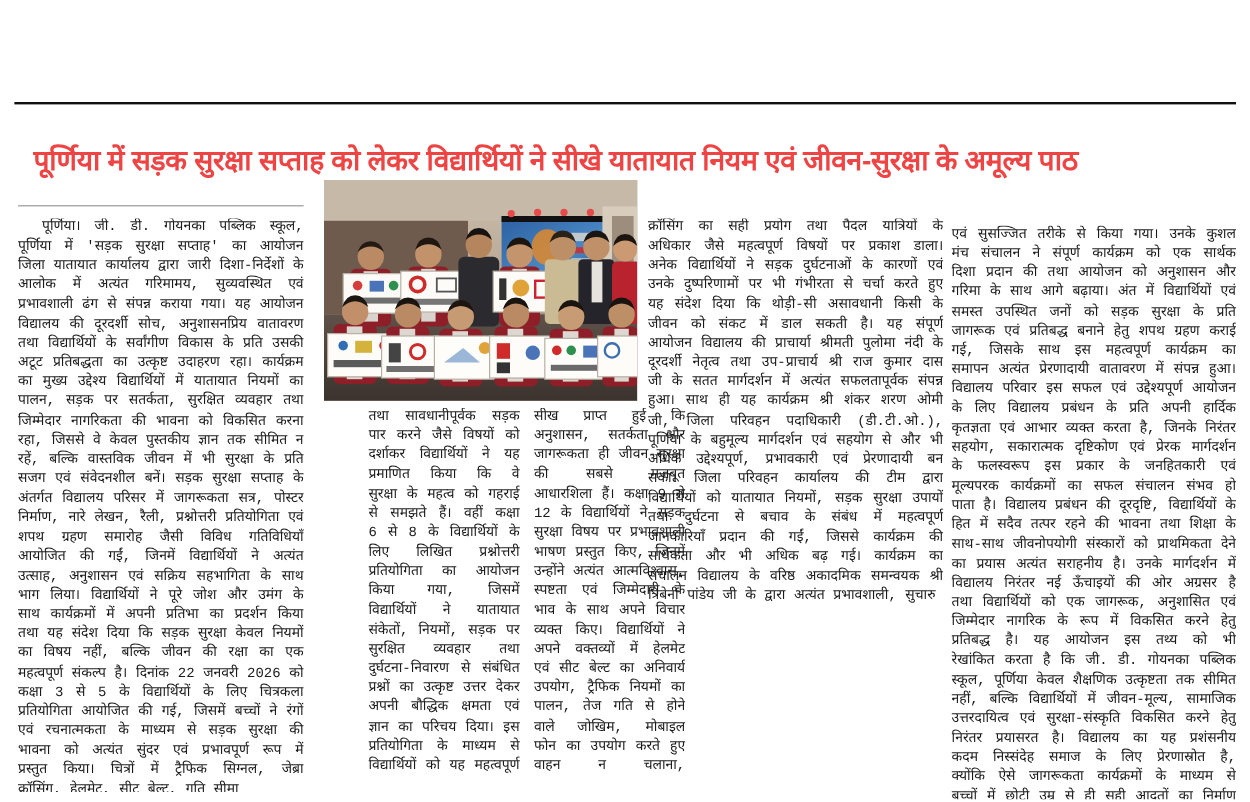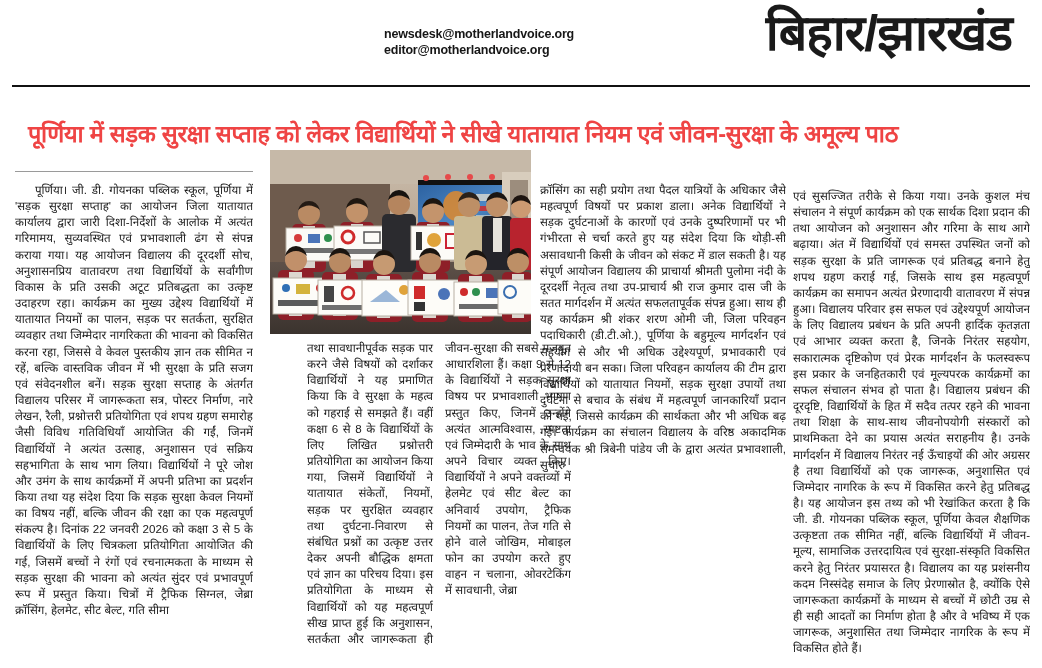--- a/index.html
+++ b/index.html
@@ -118,21 +118,21 @@
     width: 261px;
     height: 184px;
     overflow: hidden;
     background: #6a5b52;
   }
   .photo svg { display: block; }
 
   
   .col {
     position: absolute;
-    font-family: Liberation Sans, sans-serif;
+    font-family: Liberation Mono, monospace;
     font-size: 11.6px;
     line-height: 16.15px;
     color: #1a1a1a;
     text-align: justify;
     text-justify: inter-word;
     overflow: hidden;
     word-spacing: 0.2px;
   }
   .col p {
     margin: 0;
@@ -146,26 +146,21 @@
   #col4 { left: 540px; top: 182px; width: 246px; height: 478px; }
   #col5 { left: 793px; top: 188px; width: 237px; height: 478px; }
 </style>
 </head>
 <body>
 
 <div class="page">
 
   <div class="masthead">
 
-    <div class="contact-block">
-      <span class="contact-line">newsdesk@motherlandvoice.org</span>
-      <span class="contact-line">editor@motherlandvoice.org</span>
-    </div>
-
-    <div class="section-title">बिहार/झारखंड</div>
+
   </div>
 
   <div class="rule-heavy"></div>
 
   <h1 class="headline">पूर्णिया में सड़क सुरक्षा सप्ताह को लेकर विद्यार्थियों ने सीखे यातायात नियम एवं जीवन-सुरक्षा के अमूल्य पाठ</h1>
 
   <div class="rule-byline"></div>
 
   <div class="photo">
     <svg width="261" height="184" viewBox="0 0 261 184" xmlns="http://www.w3.org/2000/svg">

